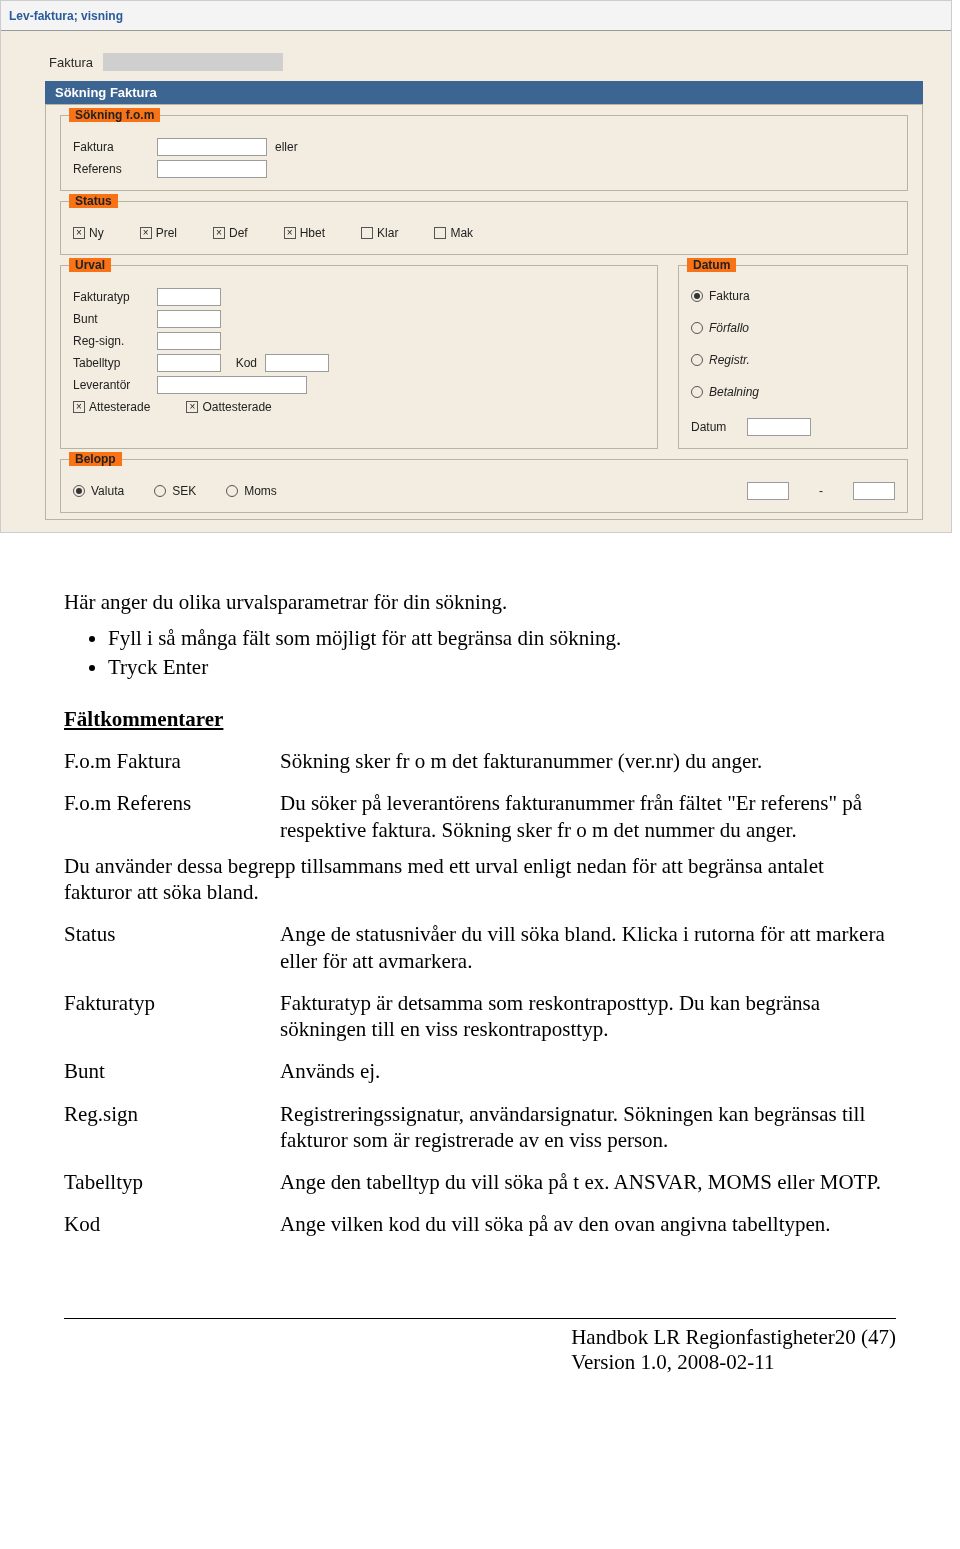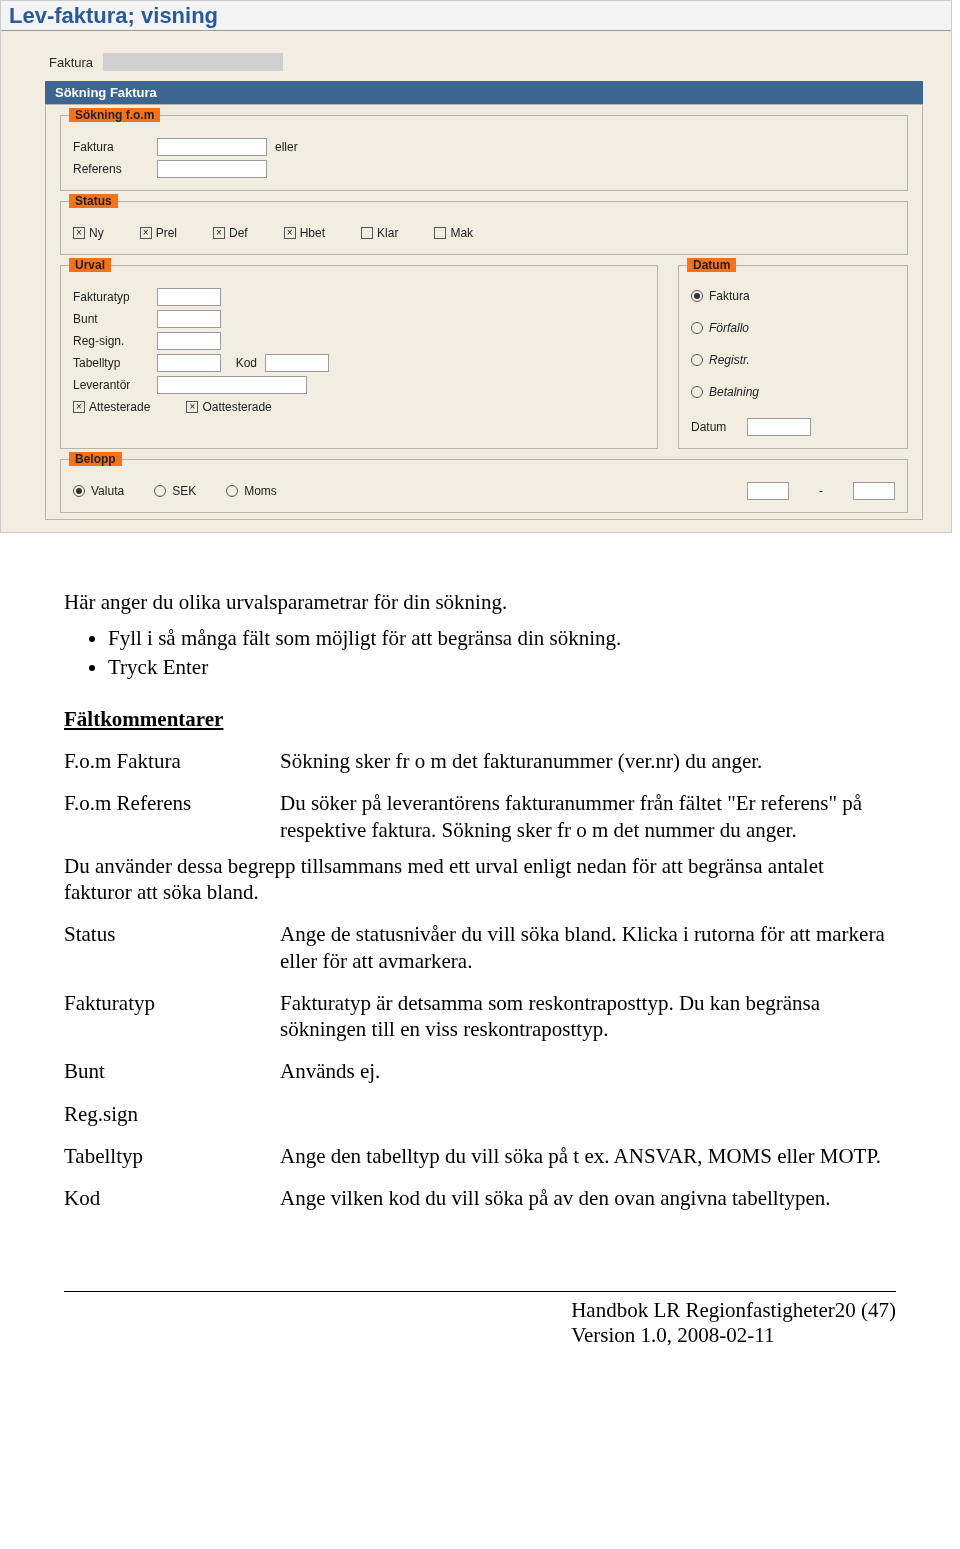--- a/index.html
+++ b/index.html
@@ -2,21 +2,21 @@
 <html><head>
 <meta charset="utf-8">
 <style>
   * { box-sizing: border-box; margin: 0; padding: 0; }
   body { font-family: "Times New Roman", serif; font-size: 20px; color: #000; background: #fff; width: 960px; }
 
   
   .snap { width: 952px; margin: 0 0 28px 0; background: #f2ede0; border: 1px solid #ccc; }
   .snap * { font-family: Verdana, Arial, sans-serif; }
   .titlebar { background: #f4f4f4; border: 1px solid #9a9a9a; border-right: 0; border-top: 0; border-left: 0; height: 30px; display: flex; align-items: center; }
-  .titlebar-text { color: #2a5a9b; font-weight: bold; font-size: 22px; padding: 2px 8px; }
+  .titlebar-text { color: #2a5a9b; font-weight: bold; font-size: 12px; padding: 2px 8px; }
 
   .snap-body { padding: 18px 28px 12px 44px; }
   .toprow { display: flex; align-items: center; gap: 10px; color: #2a2a2a; font-size: 13px; margin: 4px 4px 10px 4px; }
   .toprow .mask { display:inline-block; width: 180px; height: 18px; background: #cfcfcf; }
 
   .panel-title { background: #3d6591; color: #fff; font-weight: bold; font-size: 13px; padding: 4px 10px; }
   .panel { border: 1px solid #b9b4a2; background: #f2ede0; padding: 10px 14px 6px 14px; display: grid; gap: 10px; }
 
   fieldset.grp { position: relative; border: 1px solid #b9b4a2; padding: 20px 12px 10px 12px; font-size: 12px; color: #222; }
   fieldset.grp > legend { position: absolute; left: 8px; top: -8px; background: #f97316; padding: 0 6px; font-weight: bold; font-size: 12px; }
@@ -232,20 +232,21 @@
       <div class="kv">
         <div class="k">Fakturatyp</div>
         <div class="v">Fakturatyp är detsamma som reskontraposttyp. Du kan begränsa sökningen till en viss reskontraposttyp.</div>
       </div>
       <div class="kv">
         <div class="k">Bunt</div>
         <div class="v">Används ej.</div>
       </div>
       <div class="kv">
         <div class="k">Reg.sign</div>
+        <div class="v">Registreringssignatur, användarsignatur. Sökningen kan begränsas till fakturor som är registrerade av en viss person.</div>
       </div>
       <div class="kv">
         <div class="k">Tabelltyp</div>
         <div class="v">Ange den tabelltyp du vill söka på t ex. ANSVAR, MOMS eller MOTP.</div>
       </div>
       <div class="kv">
         <div class="k">Kod</div>
         <div class="v">Ange vilken kod du vill söka på av den ovan angivna tabelltypen.</div>
       </div>
     </div>

